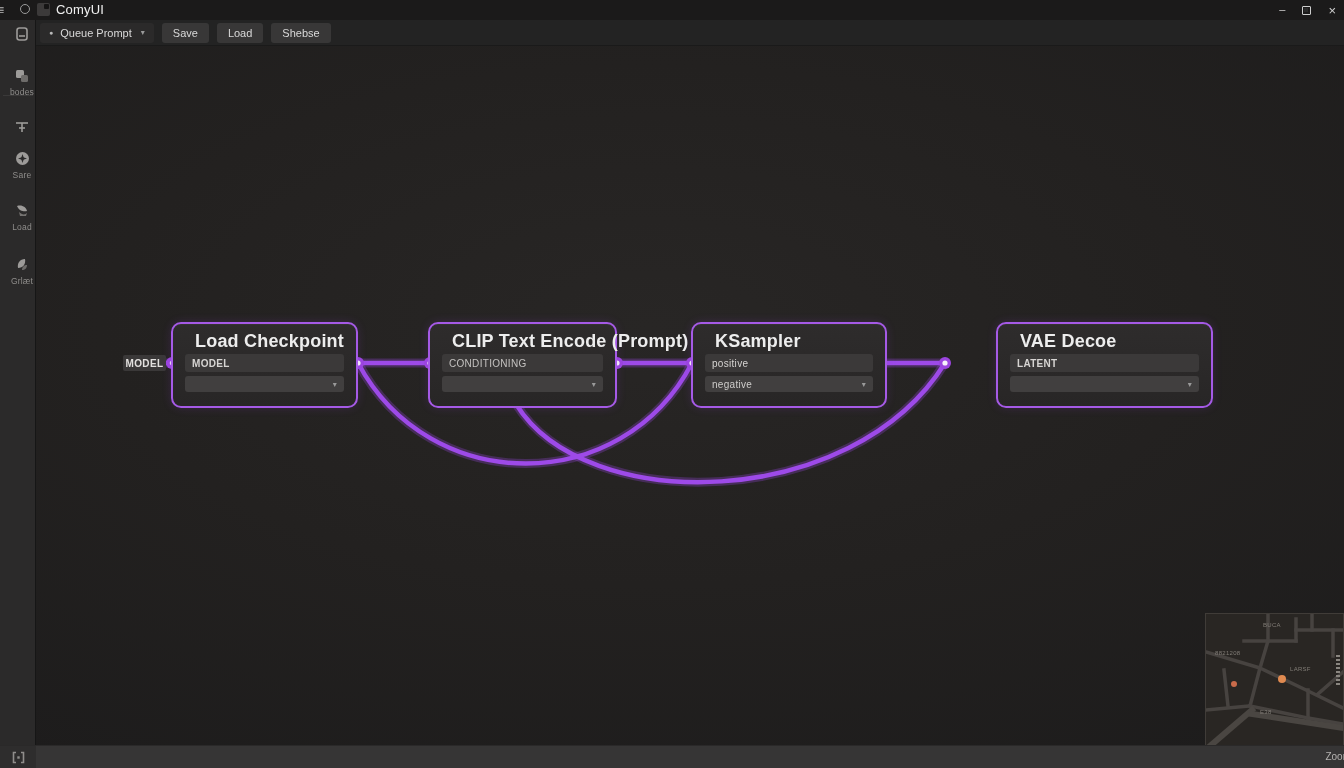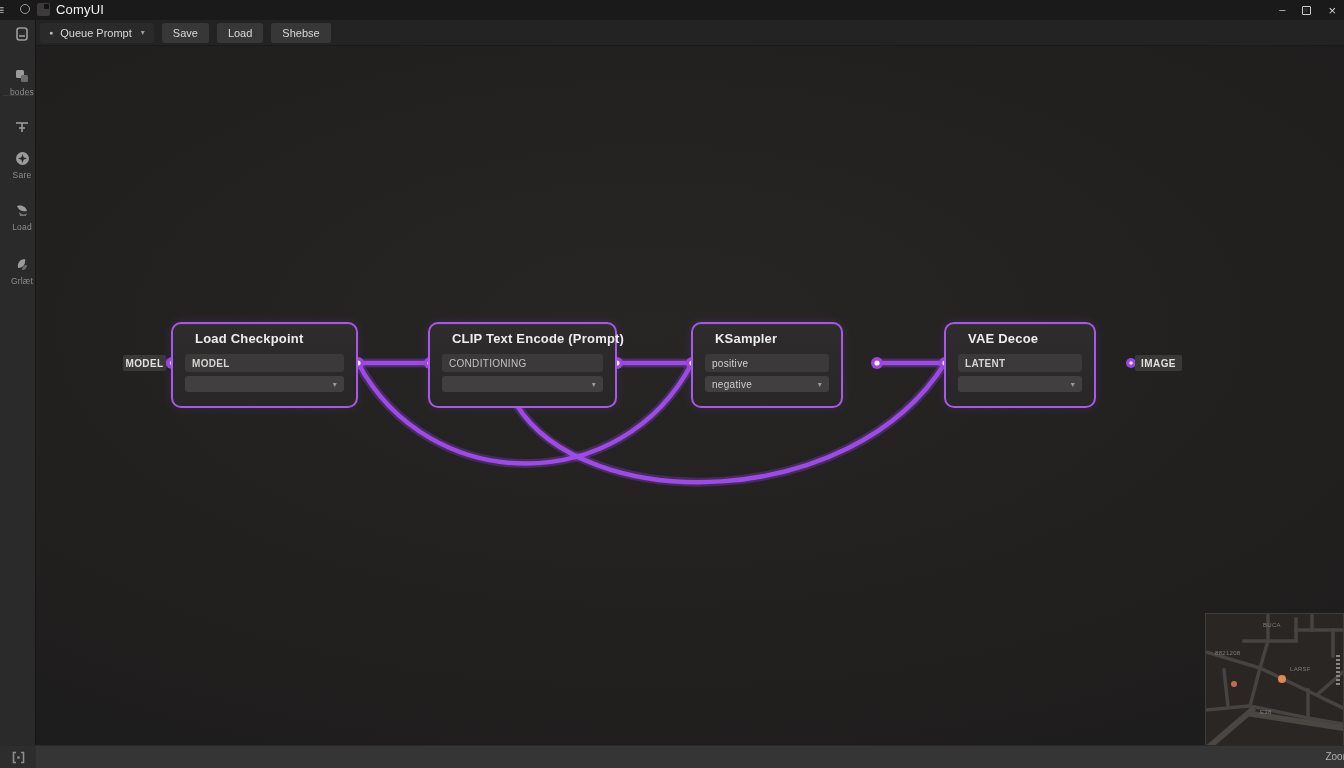--- a/index.html
+++ b/index.html
@@ -46,21 +46,21 @@
   
   .canvas { position:absolute; top:46px; left:36px; right:0; bottom:23px;
             background:radial-gradient(1100px 520px at 47% 40%, #282625 0%, #232120 50%, #1d1c1c 100%); }
 
   .graph-svg { position:absolute; top:0; left:0; width:1344px; height:768px; pointer-events:none; }
 
   
   .node { position:absolute; height:86px; border:2px solid #a55ae6; border-radius:10px;
           background:linear-gradient(180deg,#2e2c2c 0%, #282626 100%);
           box-shadow:0 0 10px rgba(150,70,220,.18), inset 0 1px 0 rgba(255,255,255,.03); }
-  .node-title { position:absolute; top:7px; left:14px; font-size:13px; font-weight:700;
+  .node-title { position:absolute; top:7px; left:14px; font-size:18px; font-weight:700;
                 color:#ededed; letter-spacing:.2px; white-space:nowrap;padding-left:8px; }
   .field { position:absolute; left:12px; right:12px; height:18px; top:30px; background:#3b3939;
            border-radius:3px; display:flex; align-items:center; padding:0 7px; font-size:10px;
            color:#d6d4d2; font-weight:600; letter-spacing:.3px; }
   .field.row2 { top:52px; height:16px; background:#413f3f; font-weight:400; color:#cfcdcb; }
   .chev { position:absolute; right:7px; font-size:8px; color:#9a9a9a; }
 
   .ext-label { position:absolute; height:16px; background:#3a3838; border-radius:2px; color:#e2e0de;
                font-size:10px; font-weight:700; letter-spacing:.4px; display:flex; align-items:center;
                justify-content:center; }
@@ -244,32 +244,32 @@
     <div class="node-title">CLIP Text Encode (Prompt)</div>
     <div class="field" style="font-weight:400; color:#c4c2c0;">
         <span>CONDITIONING</span>
       </div>
     <div class="field row2">
         <span></span>
         <span class="chev">▾</span>
       </div>
   </div>
 
-  <div class="node" style="left:691px; top:322px; width:152px;">
+  <div class="node" style="left:691px; top:322px; width:196px;">
     <div class="node-title">KSampler</div>
     <div class="field" style="font-weight:400;">
         <span>positive</span>
       </div>
     <div class="field row2">
         <span>negative</span>
         <span class="chev">▾</span>
       </div>
   </div>
 
-  <div class="node" style="left:944px; top:322px; width:152px;">
+  <div class="node" style="left:996px; top:322px; width:217px;">
     <div class="node-title">VAE Decoe</div>
     <div class="field">
         <span>LATENT</span>
       </div>
     <div class="field row2">
         <span></span>
         <span class="chev">▾</span>
       </div>
   </div>
 

